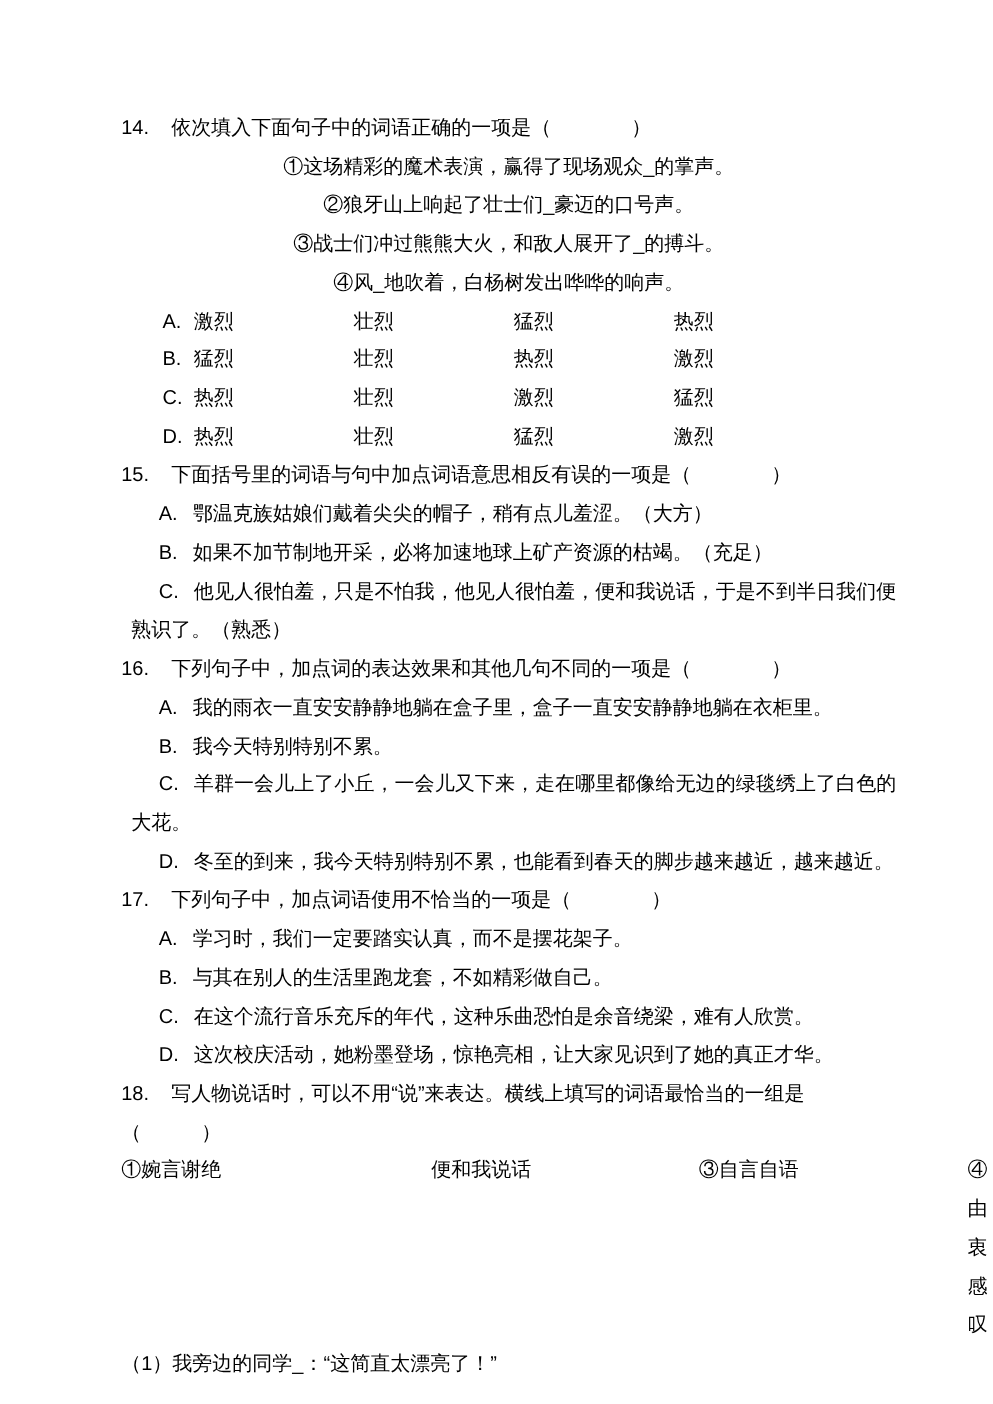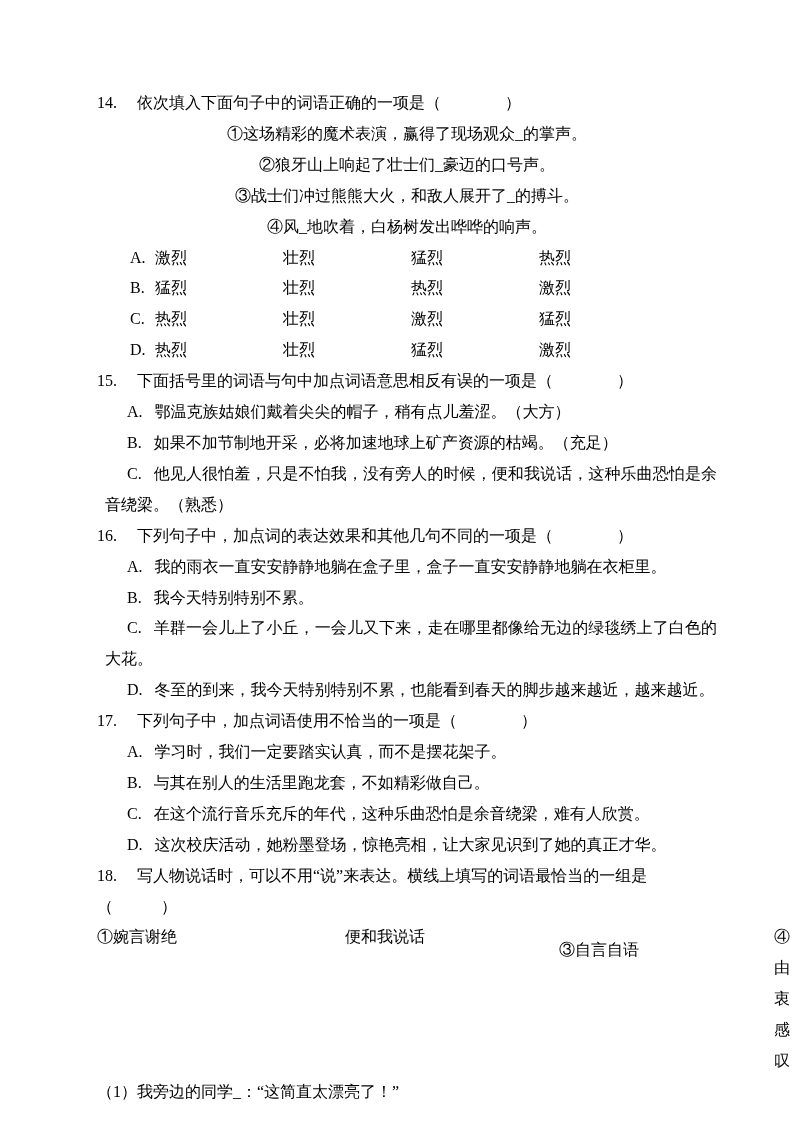--- a/index.html
+++ b/index.html
@@ -9,21 +9,21 @@
     height: 1123px;
     background: #ffffff;
     overflow: hidden;
   }
   .content {
     position: absolute;
     left: 97px;
     top: 88px;
     width: 620px;
     color: #000000;
-    font-family: Liberation Serif, serif;
+    font-family: Liberation Sans, sans-serif;
     font-size: 16px;
     line-height: 30.9px;
   }
   p { margin: 0; padding: 0; }
   
   .stem .qnum { display: inline-block; width: 40px; }
   
   .item { text-align: center; }
   
   .choice {
@@ -33,21 +33,21 @@
   }
   .choice .lbl { margin-right: 12px; }
   
   .row14 { display: flex; padding-left: 33px; }
   .row14 .lbl { width: 25px; flex: none; }
   .row14 .w { width: 128px; flex: none; }
   
   .optrow { display: flex; gap: 48px; }
   .optrow .o1 { width: 200px; flex: none; }
   .optrow .o2 { width: 166px; flex: none; }
-  .optrow .o3 { width: 167px; flex: none; margin-top: 13px; }
+  .optrow .o3 { width: 167px; flex: none; }
   .optrow .o4 { flex: 1; }
 </style>
 </head>
 <body>
 
 <div class="page">
   <div class="content">
 
     <section>
       <p class="stem"><span class="qnum">14.</span><span>依次填入下面句子中的词语正确的一项是（　　　　）</span></p>
@@ -82,21 +82,21 @@
           <span class="w">壮烈</span>
           <span class="w">猛烈</span>
           <span class="w">激烈</span>
       </div>
     </section>
 
     <section>
       <p class="stem"><span class="qnum">15.</span><span>下面括号里的词语与句中加点词语意思相反有误的一项是（　　　　）</span></p>
       <p class="choice"><span class="lbl">A.</span><span>鄂温克族姑娘们戴着尖尖的帽子，稍有点儿羞涩。（大方）</span></p>
       <p class="choice"><span class="lbl">B.</span><span>如果不加节制地开采，必将加速地球上矿产资源的枯竭。（充足）</span></p>
-      <p class="choice"><span class="lbl">C.</span><span>他见人很怕羞，只是不怕我，没有旁人的时候，便和我说话，这种乐曲恐怕是余音绕梁。（熟悉）</span></p>
+      <p class="choice"><span class="lbl">C.</span><span>他见人很怕羞，只是不怕我，他见人很怕羞，便和我说话，于是不到半日我们便熟识了。（熟悉）</span></p>
     </section>
 
     <section>
       <p class="stem"><span class="qnum">16.</span><span>下列句子中，加点词的表达效果和其他几句不同的一项是（　　　　）</span></p>
       <p class="choice"><span class="lbl">A.</span><span>我的雨衣一直安安静静地躺在盒子里，盒子一直安安静静地躺在衣柜里。</span></p>
       <p class="choice"><span class="lbl">B.</span><span>我今天特别特别不累。</span></p>
       <p class="choice"><span class="lbl">C.</span><span>羊群一会儿上了小丘，一会儿又下来，走在哪里都像给无边的绿毯绣上了白色的大花。</span></p>
       <p class="choice"><span class="lbl">D.</span><span>冬至的到来，我今天特别特别不累，也能看到春天的脚步越来越近，越来越近。</span></p>
     </section>
 

